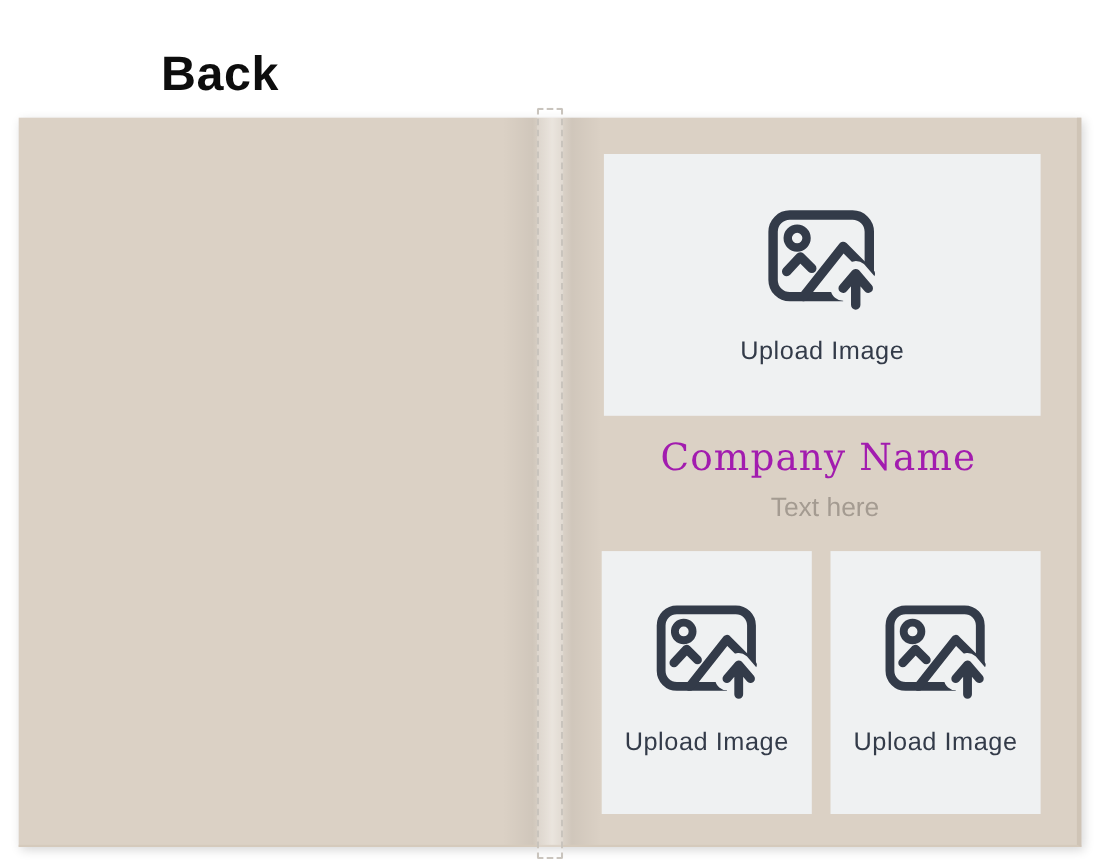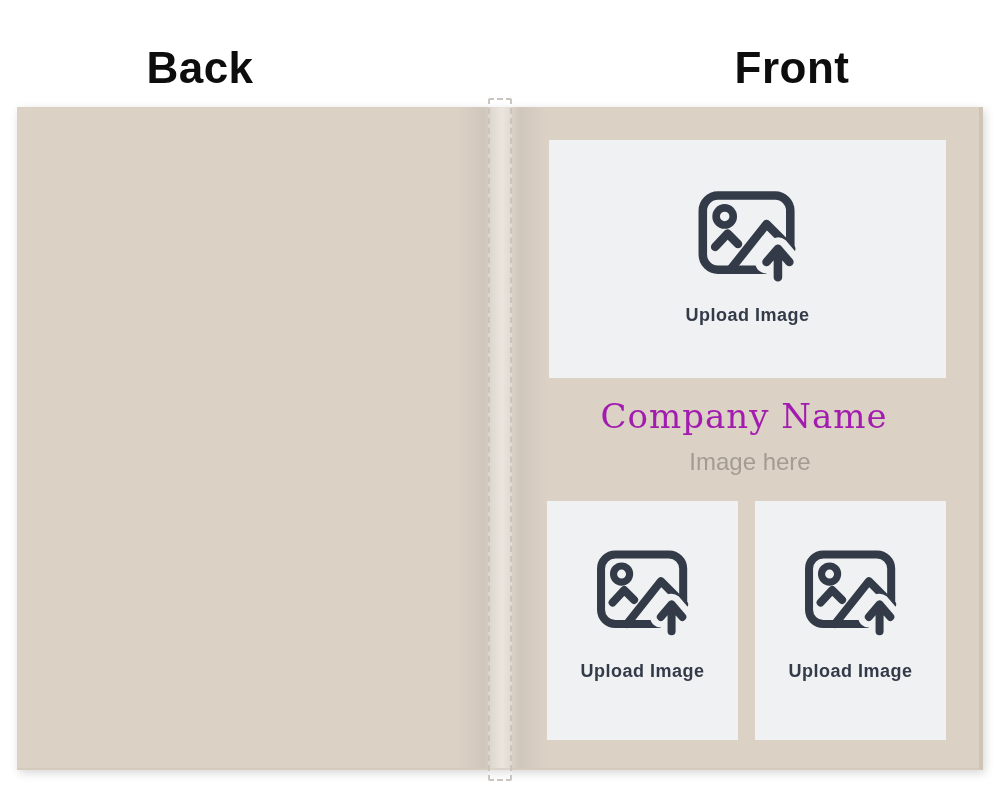--- a/index.html
+++ b/index.html
@@ -97,22 +97,22 @@
     width: 191px;
     height: 239px;
     padding-top: 44px;
     box-sizing: border-box;
   }
   .upload-icon-svg { display: block; }
   .upload-box.main .upload-icon-svg  { width: 107px; height: 97px; }
   .upload-box.small .upload-icon-svg { width: 100px; height: 92px; }
   .upload-label {
     margin-top: 22px;
-    font-weight: 700;
-    font-size: 18px;
+    font-weight: 400;
+    font-size: 23px;
     color: #333b49;
     letter-spacing: 0.5px;
     white-space: nowrap;
   }
   .upload-box.small .upload-label { margin-top: 24px; }
 
   .company-name {
     position: absolute;
     left: 503px;
     top: 396px;
@@ -136,21 +136,20 @@
     cursor: text;
   }
 </style>
 </head>
 <body>
 
 <div class="stage">
 
   <div class="page-label back">Back</div>
 
-  <div class="page-label front">Front</div>
 
   <div class="cover-card">
     <div class="fold-shade"></div>
   </div>
 
   <div class="spine-guide"></div>
 
   <div class="upload-box main">
     <svg class="upload-icon-svg" viewBox="0 0 112 102" fill="none" stroke="#333b49" stroke-width="9" stroke-linecap="round" stroke-linejoin="round">
       <rect x="9" y="10" width="92" height="78" rx="16"></rect>
@@ -158,21 +157,21 @@
       <path d="M 22 64 L 35 50 L 46 61"></path>
       <path d="M 38 88 L 76 40 L 102 66"></path>
       <path d="M 88 96 V 68 M 76 80 L 88 66 L 100 80" stroke="#eff1f2" stroke-width="24"></path>
       <path d="M 88 96 V 68 M 76 80 L 88 66 L 100 80"></path>
     </svg>
     <div class="upload-label">Upload Image</div>
   </div>
 
   <div class="company-name">Company Name</div>
 
-  <div class="tagline">Image here</div>
+  <div class="tagline">Text here</div>
 
   <div class="bottom-row">
 
     <div class="upload-box small">
       <svg class="upload-icon-svg" viewBox="0 0 112 102" fill="none" stroke="#333b49" stroke-width="9" stroke-linecap="round" stroke-linejoin="round">
         <rect x="9" y="10" width="92" height="78" rx="16"></rect>
         <circle cx="32" cy="32" r="9" stroke-width="8"></circle>
         <path d="M 22 64 L 35 50 L 46 61"></path>
         <path d="M 38 88 L 76 40 L 102 66"></path>
         <path d="M 88 96 V 68 M 76 80 L 88 66 L 100 80" stroke="#eff1f2" stroke-width="24"></path>

